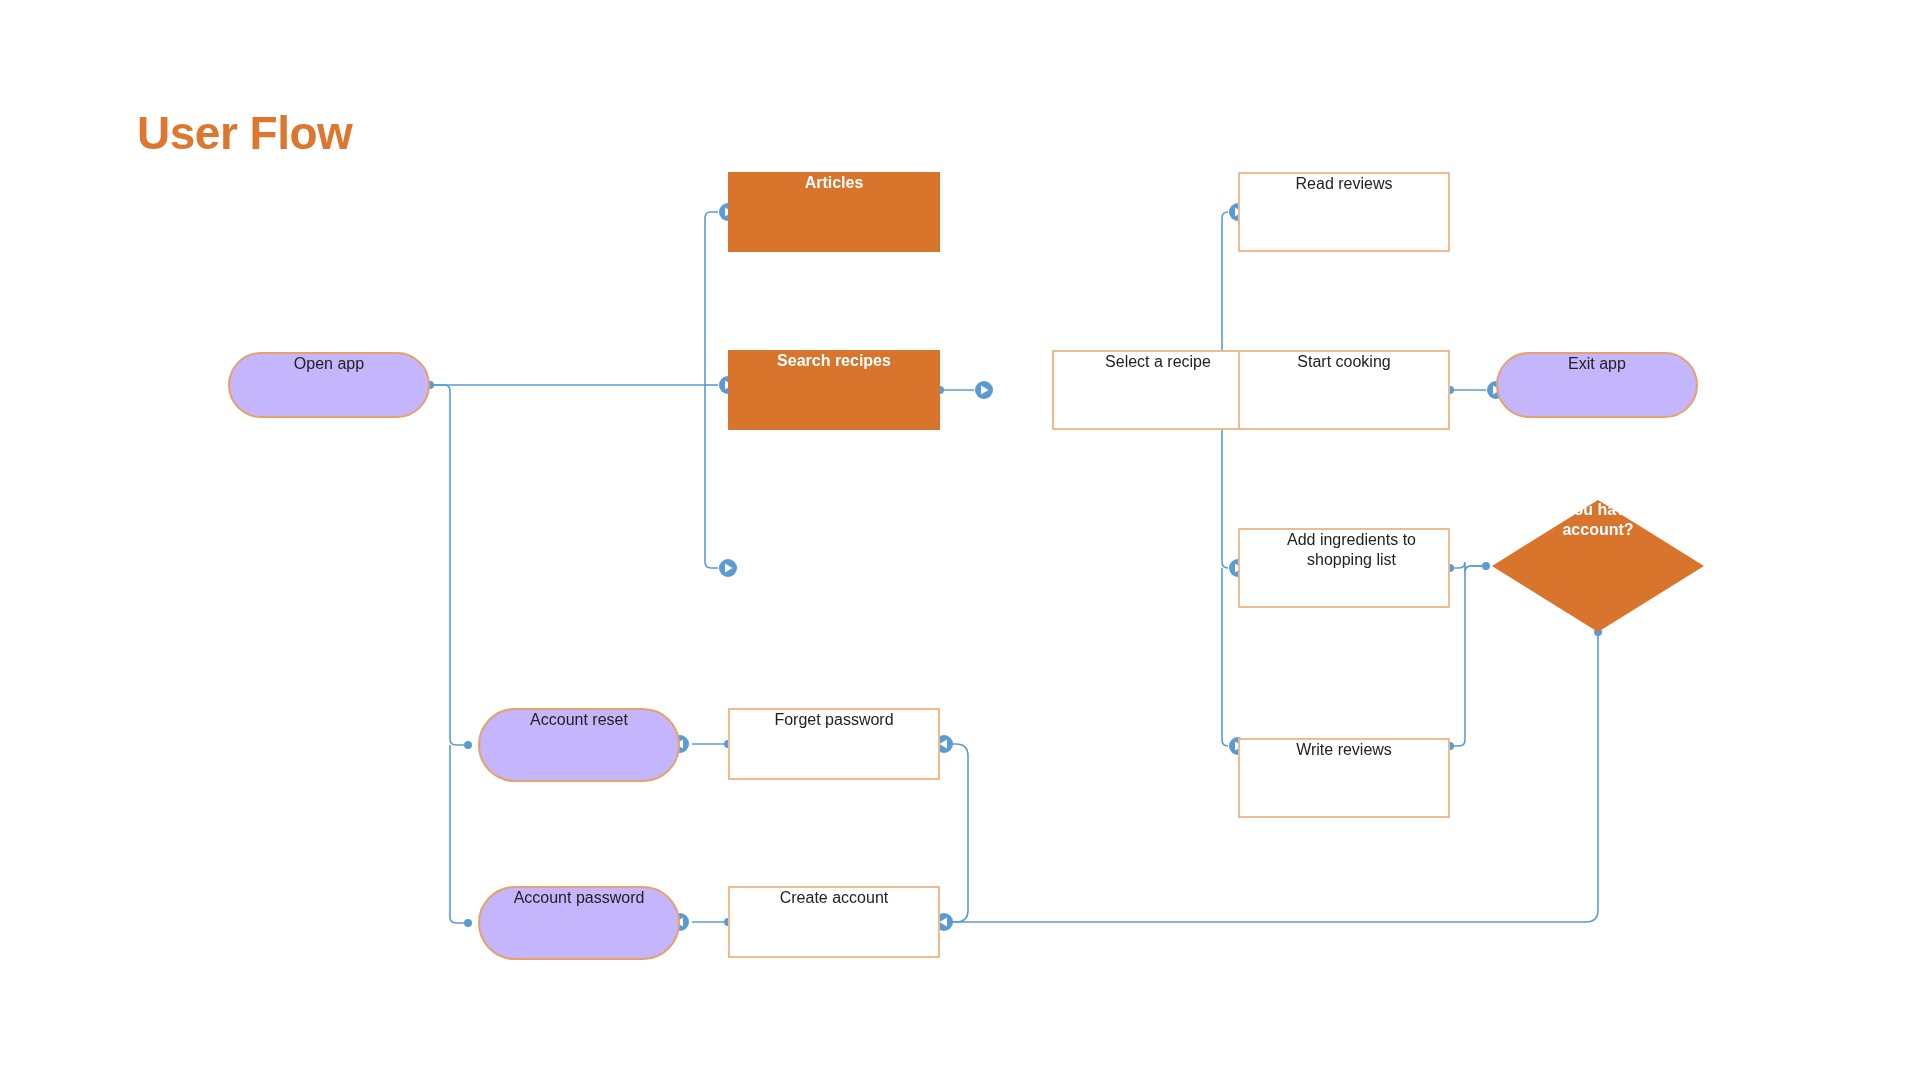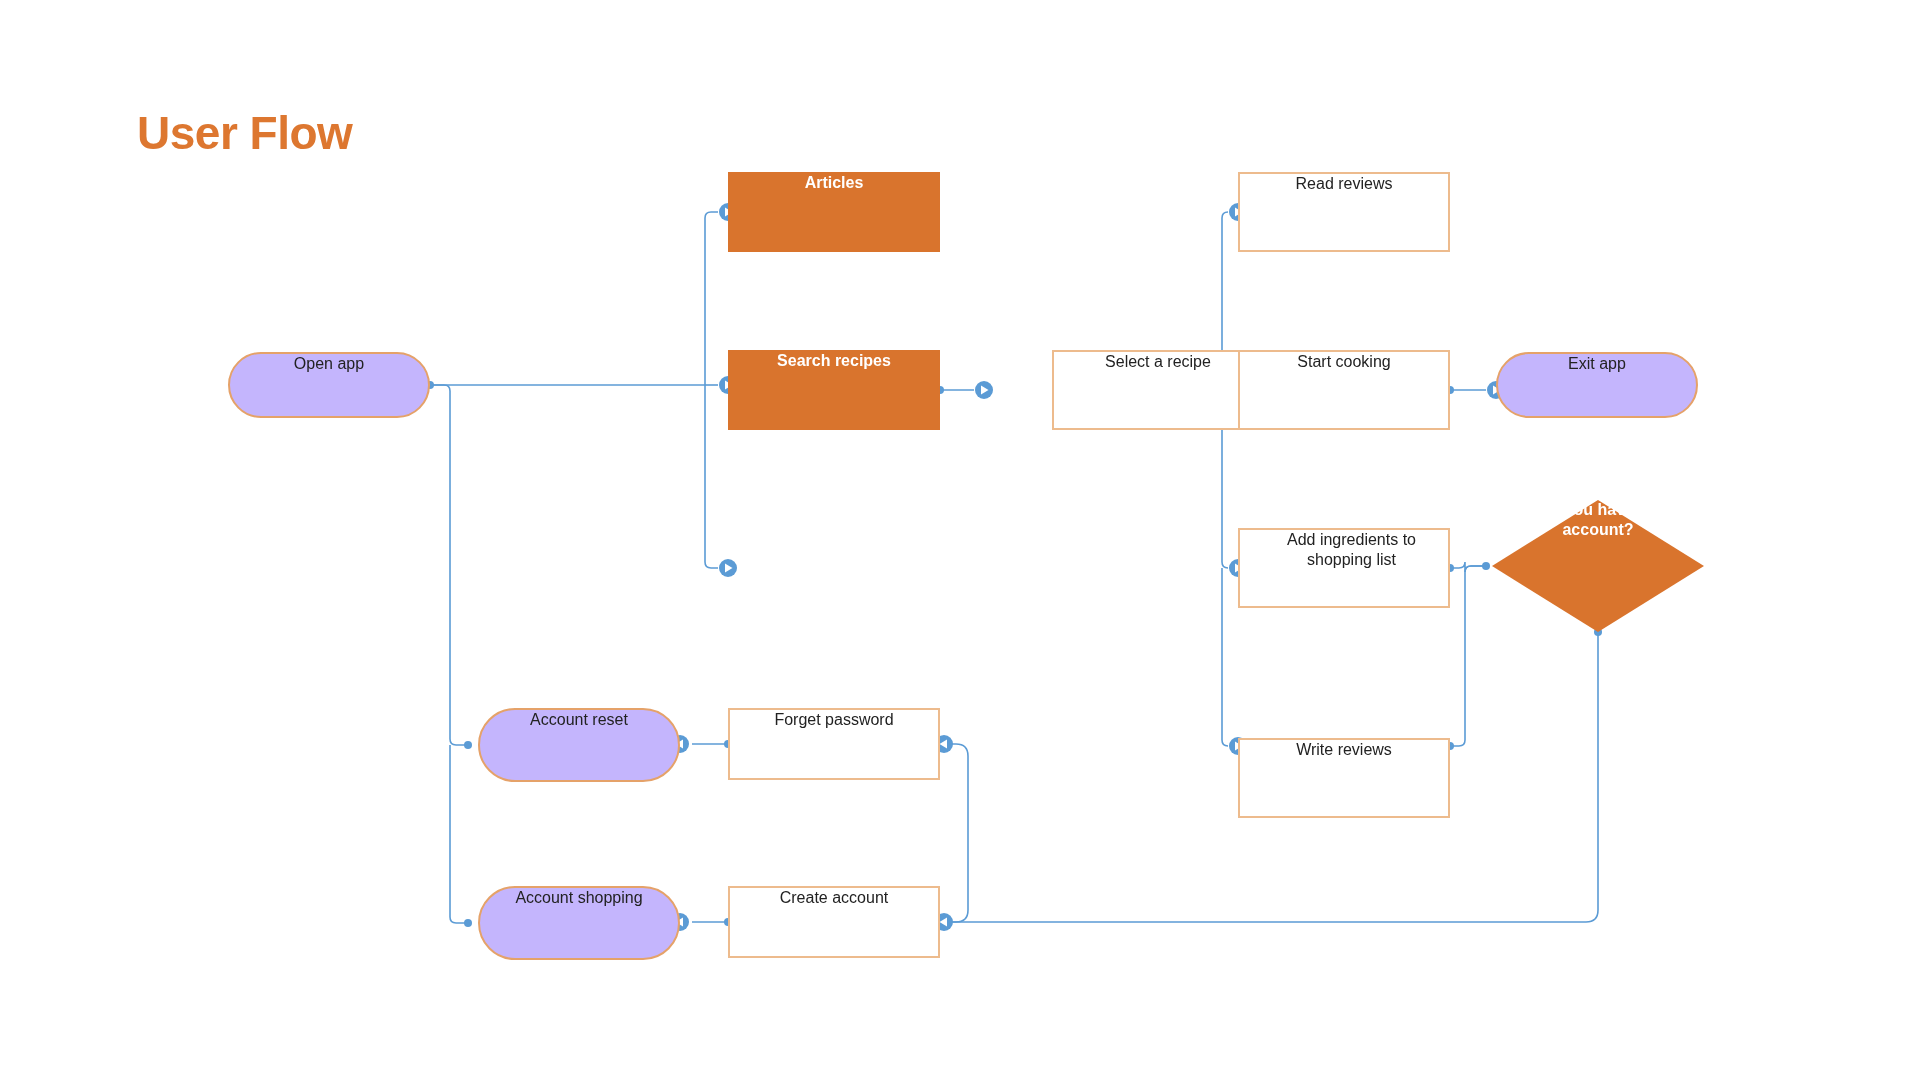--- a/index.html
+++ b/index.html
@@ -170,21 +170,21 @@
 
   <div class="node n-pill" style="left:478px;top:708px;width:202px;height:74px;">
     <span>Account reset</span>
   </div>
 
   <div class="node n-rect-out" style="left:728px;top:708px;width:212px;height:72px;">
     <span>Forget password</span>
   </div>
 
   <div class="node n-pill" style="left:478px;top:886px;width:202px;height:74px;">
-    <span>Account shopping</span>
+    <span>Account password</span>
   </div>
 
   <div class="node n-rect-out" style="left:728px;top:886px;width:212px;height:72px;">
     <span>Create account</span>
   </div>
 
   <div class="node n-diamond" style="left:1492px;top:500px;width:212px;height:132px;">
     <span class="diamond-shape"></span>
     <span class="diamond-label">Do you have  an account?</span>
   </div>

